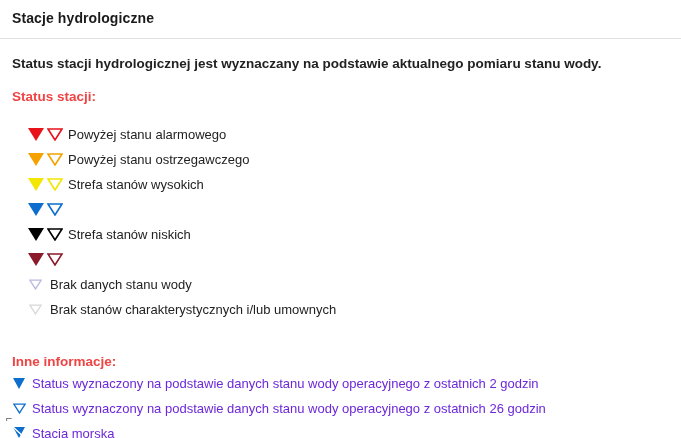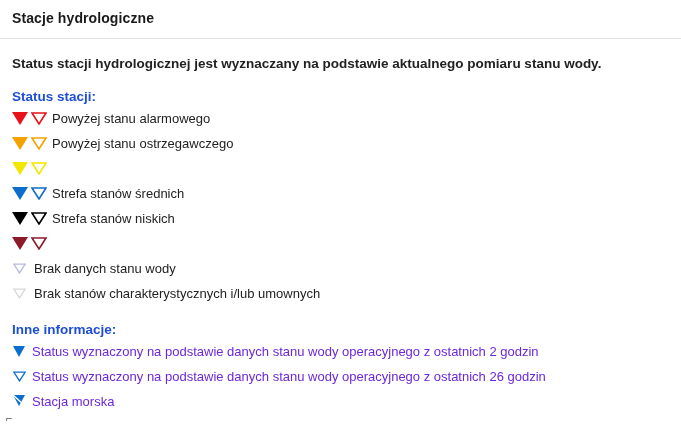--- a/index.html
+++ b/index.html
@@ -36,26 +36,26 @@
   .intro {
     font-size: 13.5px;
     color: #222222;
     padding: 16px 12px 0 12px;
     line-height: 1.3;
     font-weight: bold;
   }
   .section-head {
     font-size: 13.5px;
     font-weight: bold;
-    color: #1d4ed8;
+    color: #ef4444;
     padding: 16px 0 2px 12px;
   }
   .legend-list {
     padding: 0 0 0 12px;
-    margin: 0;
+    margin: 16px;
   }
   .legend-row {
     display: flex;
     align-items: center;
     height: 25px;
   }
   .icons {
     display: flex;
     align-items: center;
     width: 40px;
@@ -177,31 +177,31 @@
       </div>
       <div class="legend-row">
         <div class="icons">
           <div class="tri" style="border-top-color: rgb(243, 230, 0);"></div>
           <div class="tri-outline">
             <svg width="16" height="13" viewBox="0 0 16 13">
               <polygon points="1,1 15,1 8,12" fill="none" stroke="#f3e600" stroke-width="1.6"></polygon>
             </svg>
           </div>
         </div>
+        <span class="legend-label">Strefa stanów wysokich</span>
       </div>
       <div class="legend-row">
         <div class="icons">
           <div class="tri" style="border-top-color: rgb(13, 110, 205);"></div>
           <div class="tri-outline">
             <svg width="16" height="13" viewBox="0 0 16 13">
               <polygon points="1,1 15,1 8,12" fill="none" stroke="#0d6ecd" stroke-width="1.6"></polygon>
             </svg>
           </div>
         </div>
-        <span class="legend-label">Strefa stanów średnich</span>
       </div>
       <div class="legend-row">
         <div class="icons">
           <div class="tri" style="border-top-color: rgb(0, 0, 0);"></div>
           <div class="tri-outline">
             <svg width="16" height="13" viewBox="0 0 16 13">
               <polygon points="1,1 15,1 8,12" fill="none" stroke="#000000" stroke-width="1.6"></polygon>
             </svg>
           </div>
         </div>

